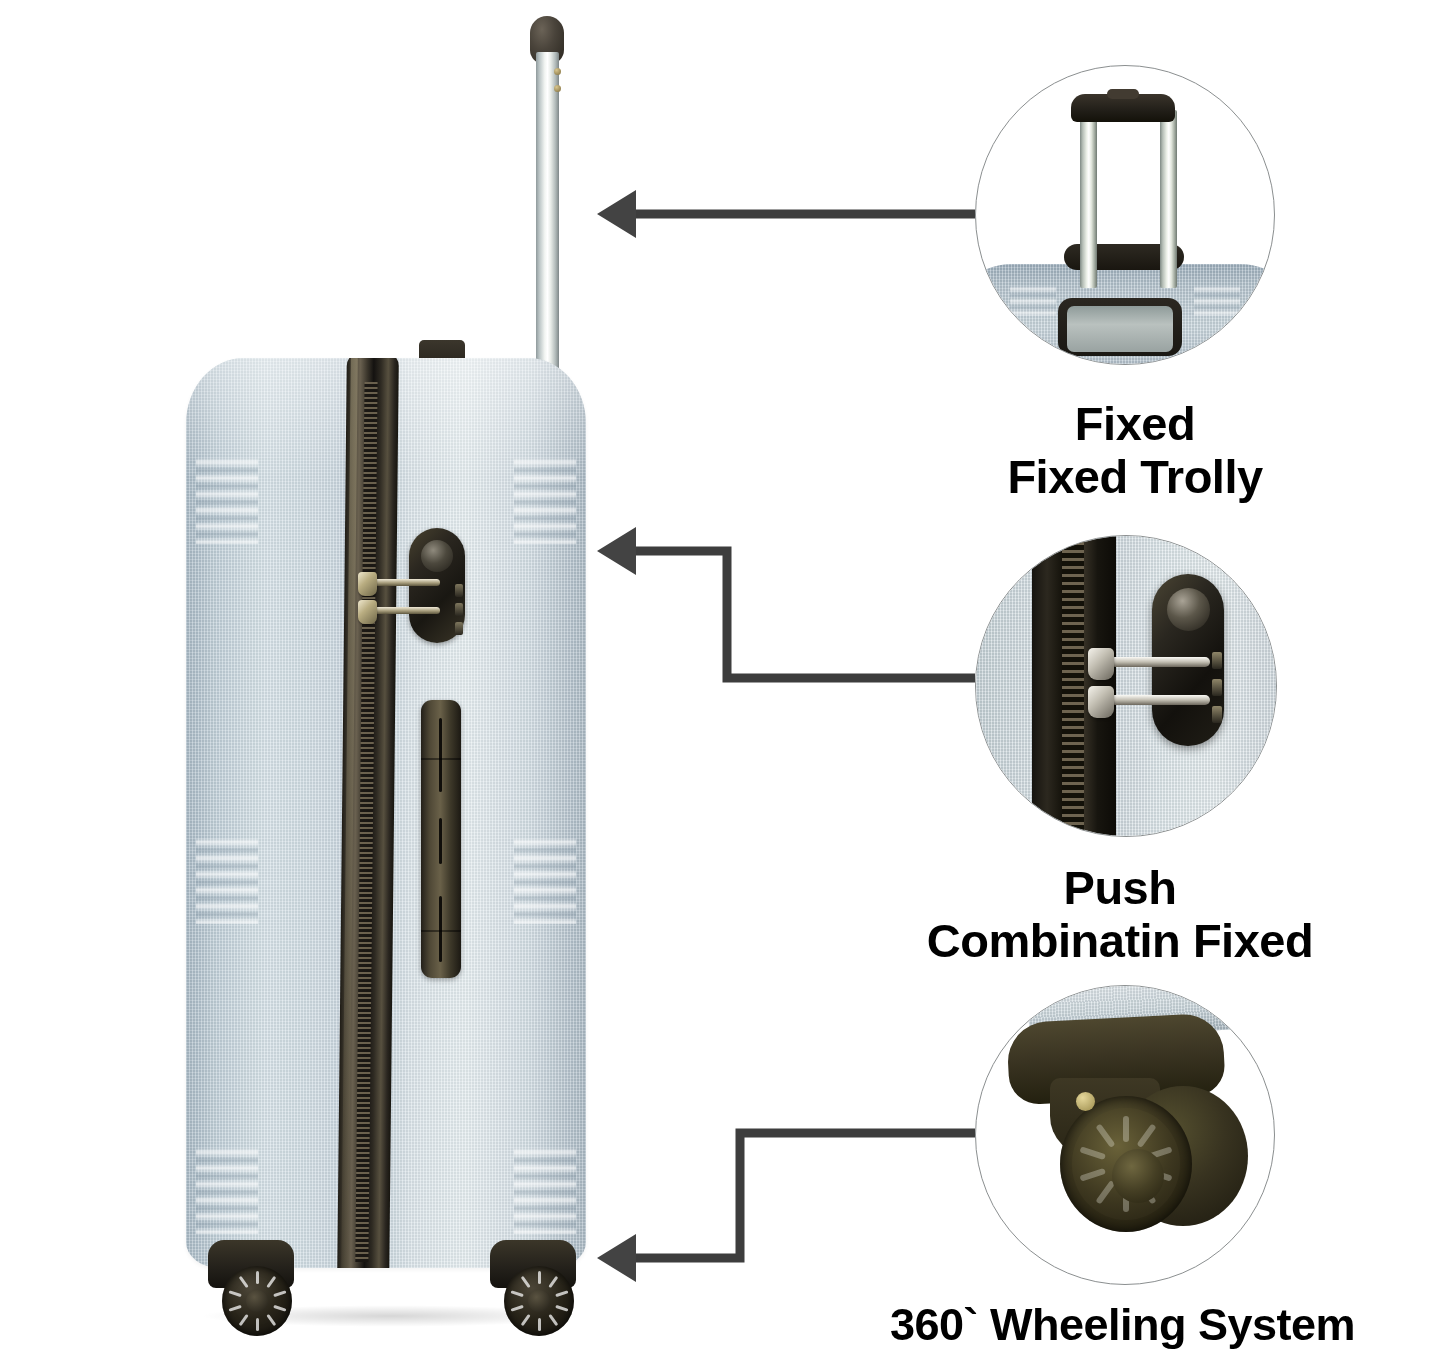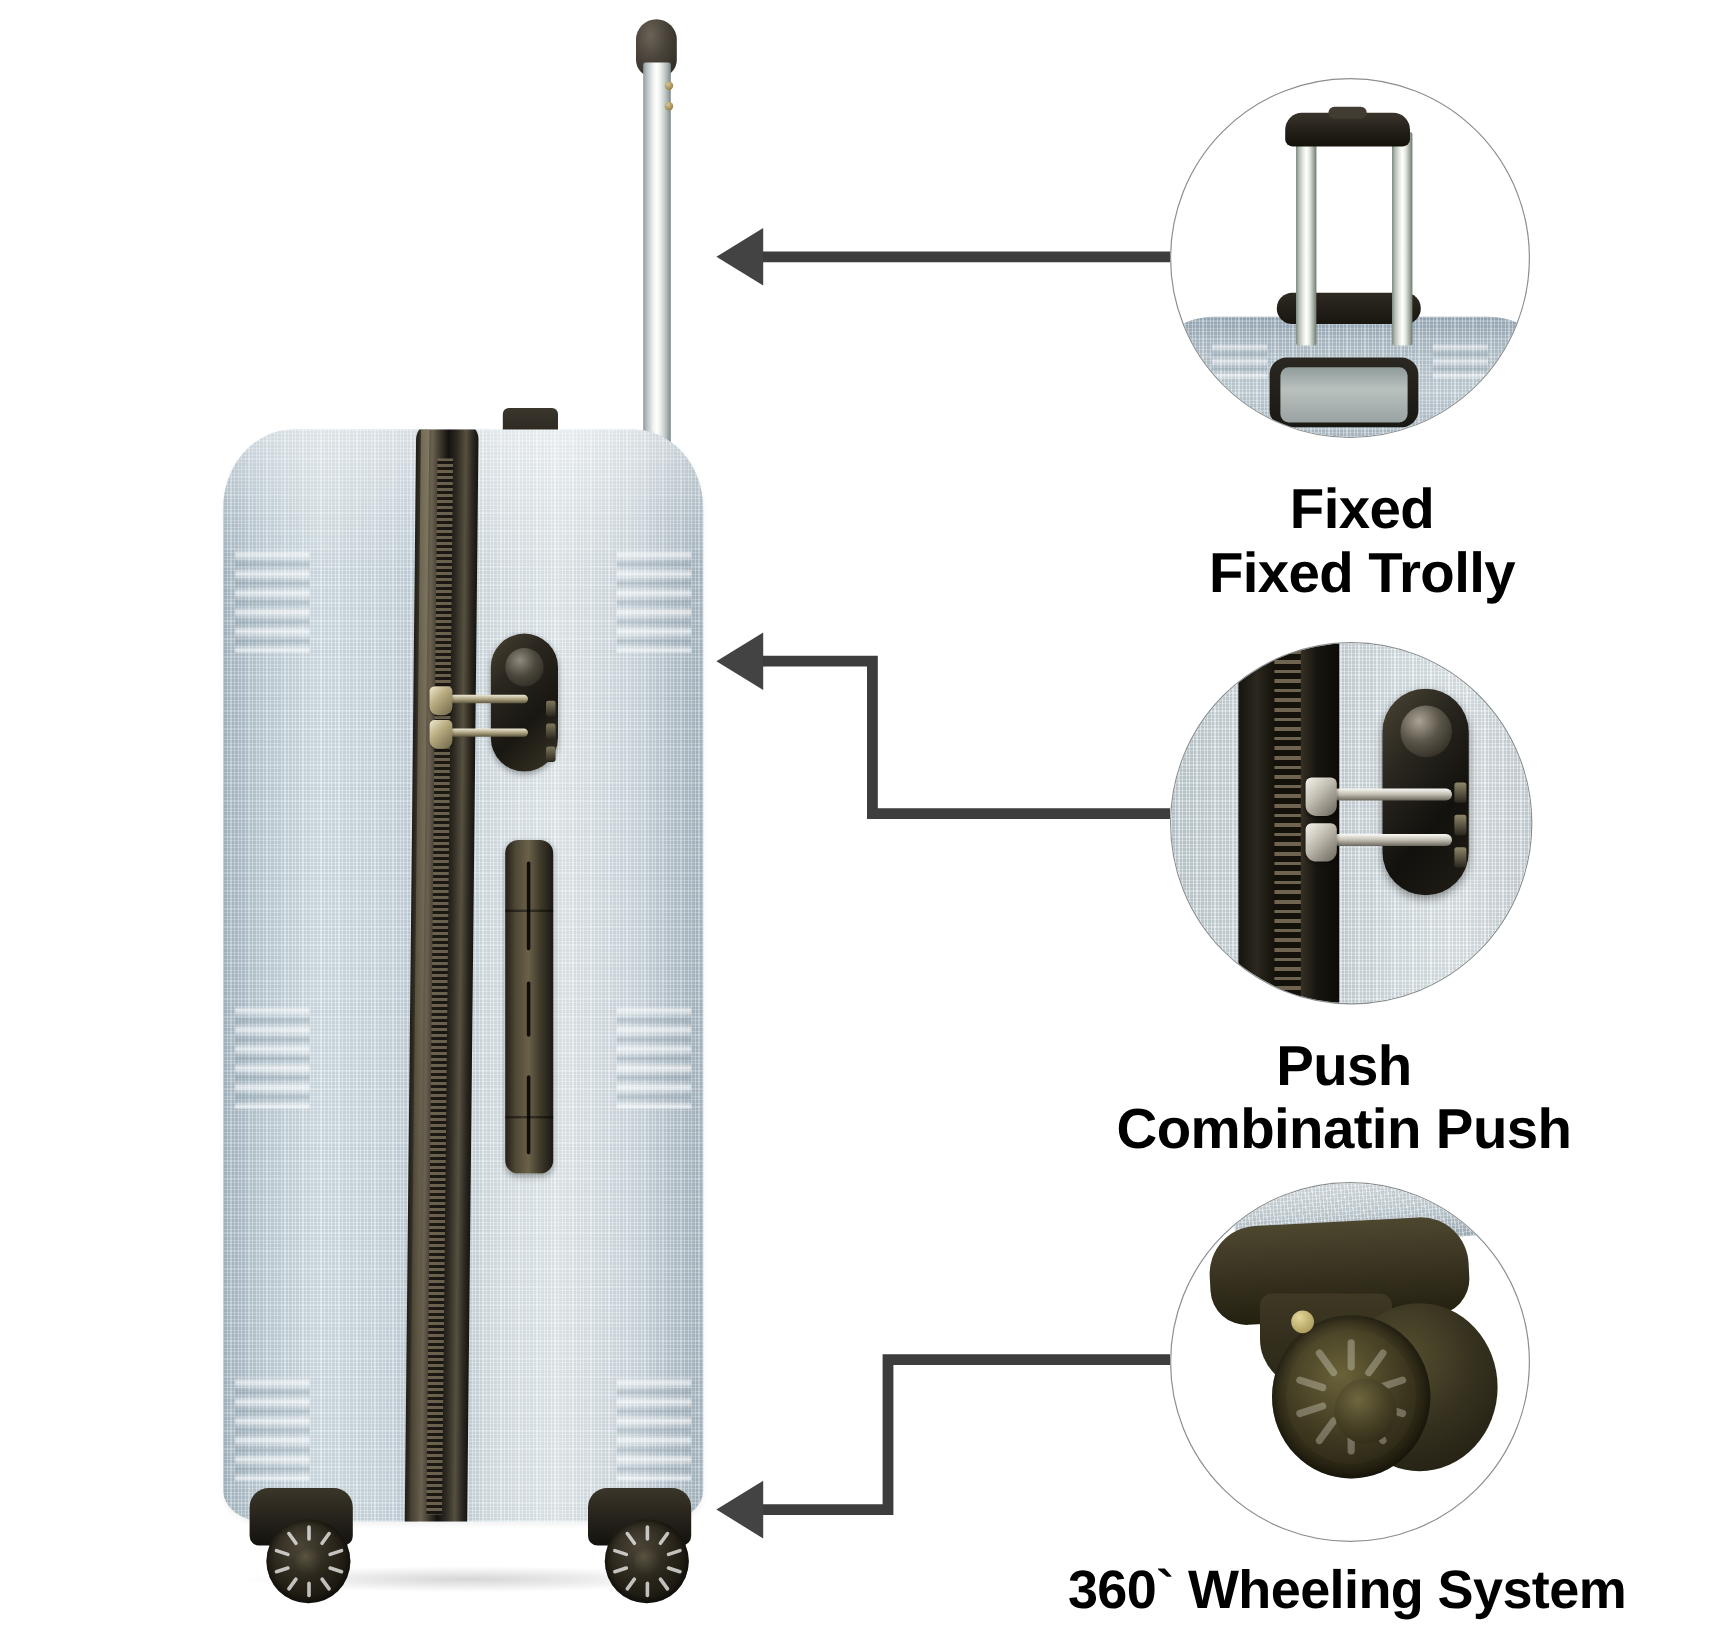--- a/index.html
+++ b/index.html
@@ -737,20 +737,20 @@
     </g>
   </svg>
 
   <div id="label-trolly" class="label">
     <span class="line">Fixed</span>
     <span class="line">Fixed Trolly</span>
   </div>
 
   <div id="label-lock" class="label">
     <span class="line">Push</span>
-    <span class="line">Combinatin Push</span>
+    <span class="line">Combinatin Fixed</span>
   </div>
 
   <div id="label-wheel" class="label">
     <span class="line">360` Wheeling System</span>
   </div>
 
 </div>
 
 </body></html>

